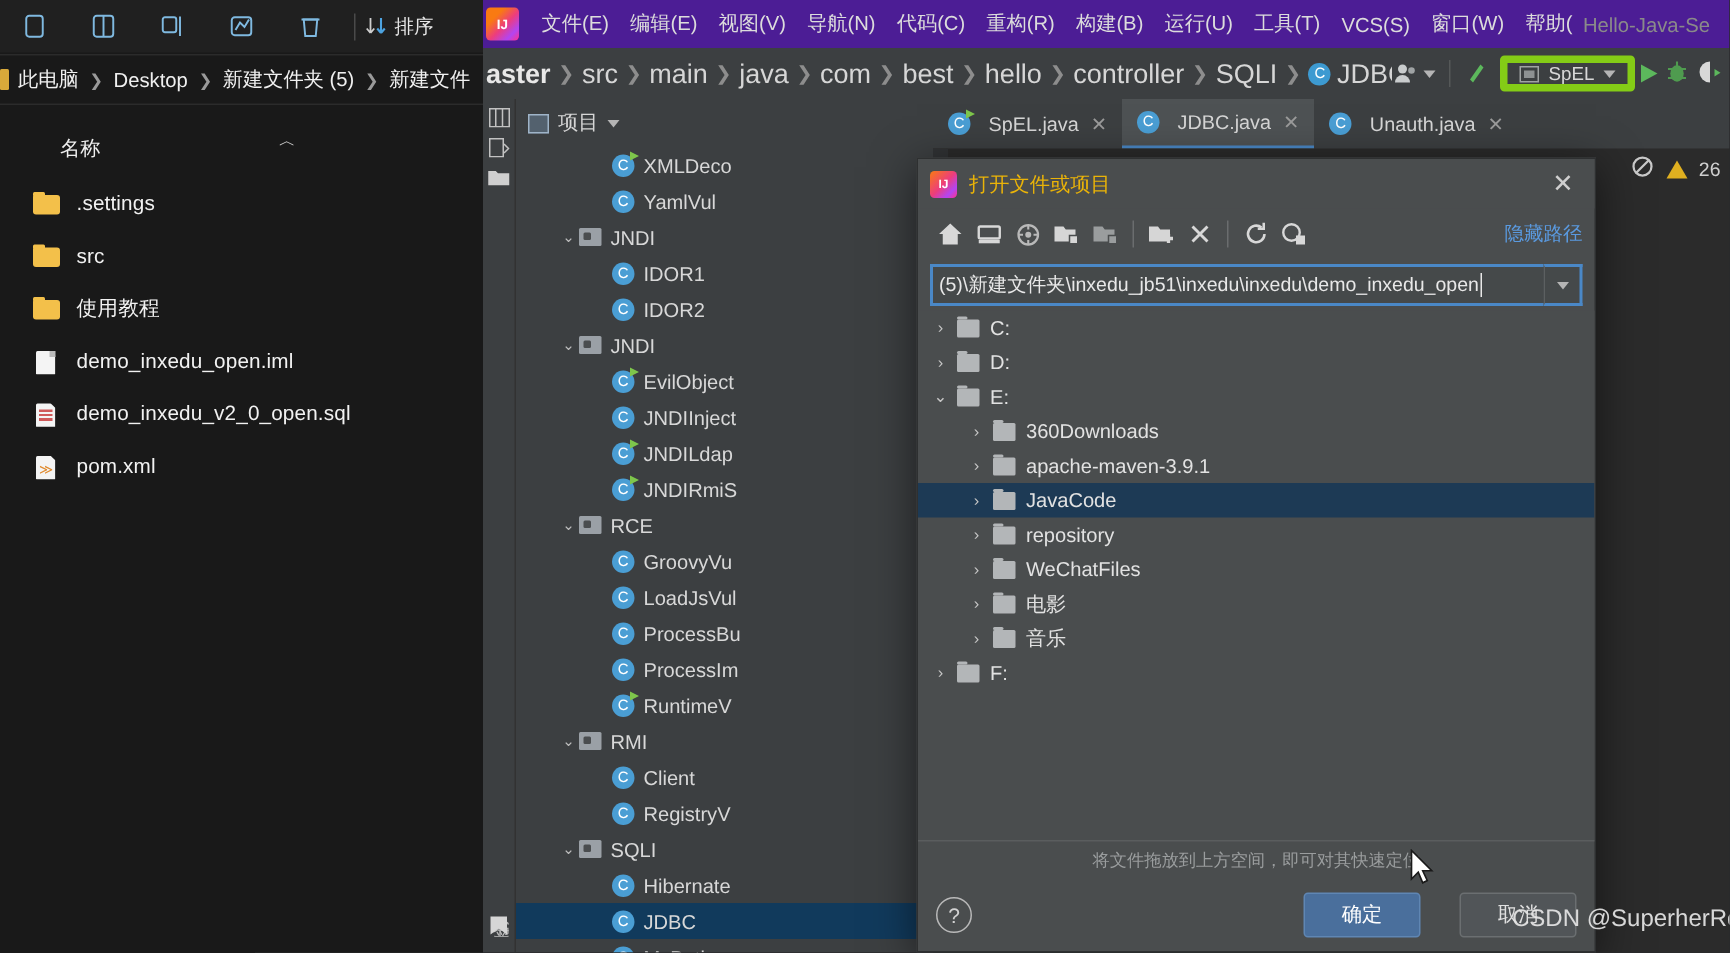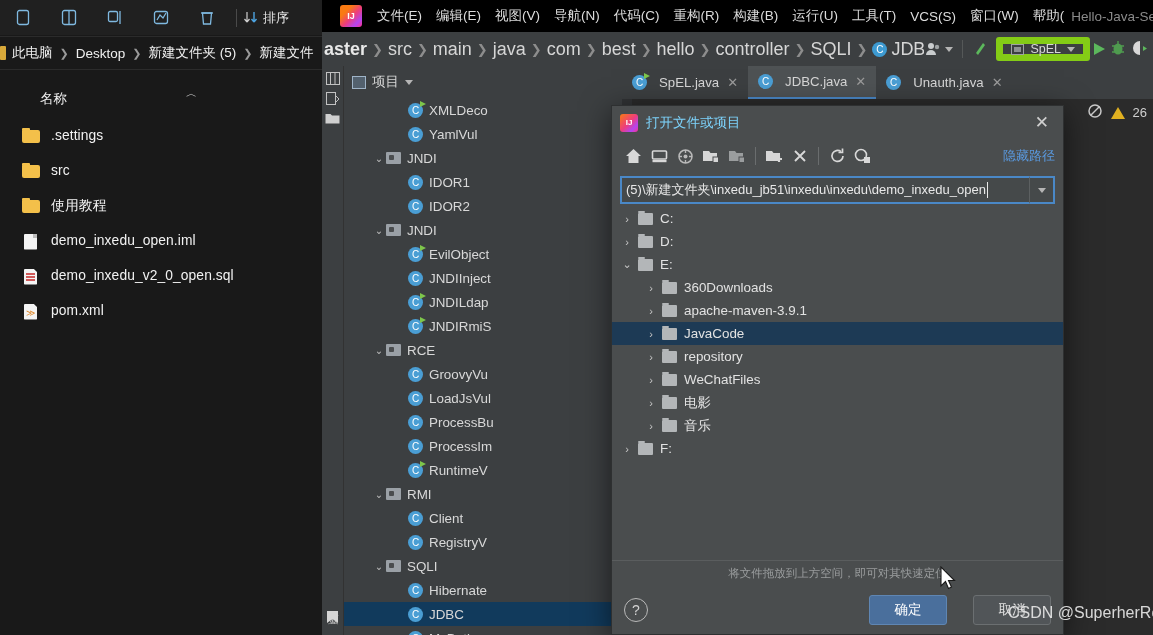--- a/index.html
+++ b/index.html
@@ -78,21 +78,21 @@
   }
   .ficon.xml .rss { position:absolute; left:4px; top:6px; color:#e08a2e; font-size:9px; line-height:9px; }
 
   
   #idea {
     position: absolute; left: 322px; top: 0; width: 831px; height: 635px;
     background: #3c3f41; color: #bbbbbb; font-size: 13px;
   }
   #idea-menubar {
     position: absolute; left: 0; top: 0; width: 831px; height: 32px;
-    background: #000000; display: flex; align-items: center; padding-left: 16px;
+    background: #4c1d95; display: flex; align-items: center; padding-left: 0;
   }
   #idea-logo {
     width: 22px; height: 22px; margin: 0 8px 0 2px; border-radius: 3px; flex: none;
     background: linear-gradient(135deg,#f97a12 0%, #f97a12 28%, #ed3d7d 55%, #b345f1 80%, #ff318c 100%);
     position: relative;
   }
   #idea-logo::after {
     content:"IJ"; position:absolute; inset:0; display:flex; align-items:center; justify-content:center;
     font-size:9px; font-weight:bold; color:#fff;
   }
@@ -110,21 +110,21 @@
   .badge-c {
     width: 15px; height: 15px; border-radius: 50%; background: #3d9ad1; color: #fff;
     font-size: 10px; display:inline-flex; align-items:center; justify-content:center; margin-right:4px; flex:none;
   }
   .badge-m {
     width: 15px; height: 15px; border-radius: 50%; background: #d4777f; color: #fff;
     font-size: 10px; display:inline-flex; align-items:center; justify-content:center; margin-right:4px; flex:none;
   }
   #nav-right { display:flex; align-items:center; gap:4px; padding-right: 4px; }
   .runcfg {
-    display:flex; align-items:center; gap:6px; border:7px solid #84cc16; border-radius:3px;
+    display:flex; align-items:center; gap:6px; border:5px solid #84cc16; border-radius:3px;
     padding: 2px 8px; height: 24px; color:#d8d8d8; font-size:12.5px;
   }
   .runcfg .sq { width:13px;height:11px;border:1.5px solid #9fa3a3; position:relative; }
   .runcfg .sq::after{content:"";position:absolute;inset:2px;background:#8d9192;}
   .tri-green { width:0;height:0;border-left:11px solid #5cb85c; border-top:6.5px solid transparent; border-bottom:6.5px solid transparent; }
   .vsep { width:1px; height:18px; background:#555858; margin:0 5px; }
 
   #idea-toolwin-hdr {
     position: absolute; left: 22px; top: 66px; width: 278px; height: 32px;
     display: flex; align-items: center; background: #3c3f41;
@@ -201,21 +201,21 @@
   }
   #dlg-title {
     height:33px; display:flex; align-items:center; padding:0 8px; background:#4a4d4e; flex:none;
   }
   #dlg-logo {
     width:18px;height:18px;border-radius:3px;flex:none;margin-right:8px;
     background: linear-gradient(135deg,#f97a12 0%, #ed3d7d 50%, #b345f1 78%, #ff318c 100%);
     position:relative;
   }
   #dlg-logo::after{content:"IJ";position:absolute;inset:0;display:flex;align-items:center;justify-content:center;font-size:8px;color:#fff;font-weight:bold;}
-  #dlg-title .t { font-size:13.5px; color:#7dd3fc; flex:1; }
+  #dlg-title .t { font-size:13.5px; color:#eab308; flex:1; }
   #dlg-close { color:#cfcfcf; font-size:17px; padding:0 6px; }
 
   #dlg-toolbar { height:34px; display:flex; align-items:center; padding:0 8px; flex:none; }
   .dtb { width:26px;height:26px; display:flex; align-items:center; justify-content:center; color:#d3d3d3; }
   .dtb-sep { width:1px;height:18px;background:#6a6d6e;margin:0 5px;}
   #dlg-hidepath { margin-left:auto; color:#5a9ae0; font-size:13px; }
 
   #dlg-pathrow { height:34px; padding:0 8px; flex:none; display:flex; align-items:center; }
   #dlg-pathfield {
     flex:1; height:28px; background:#45494a; border:2px solid #4a88c7; border-right:none;

